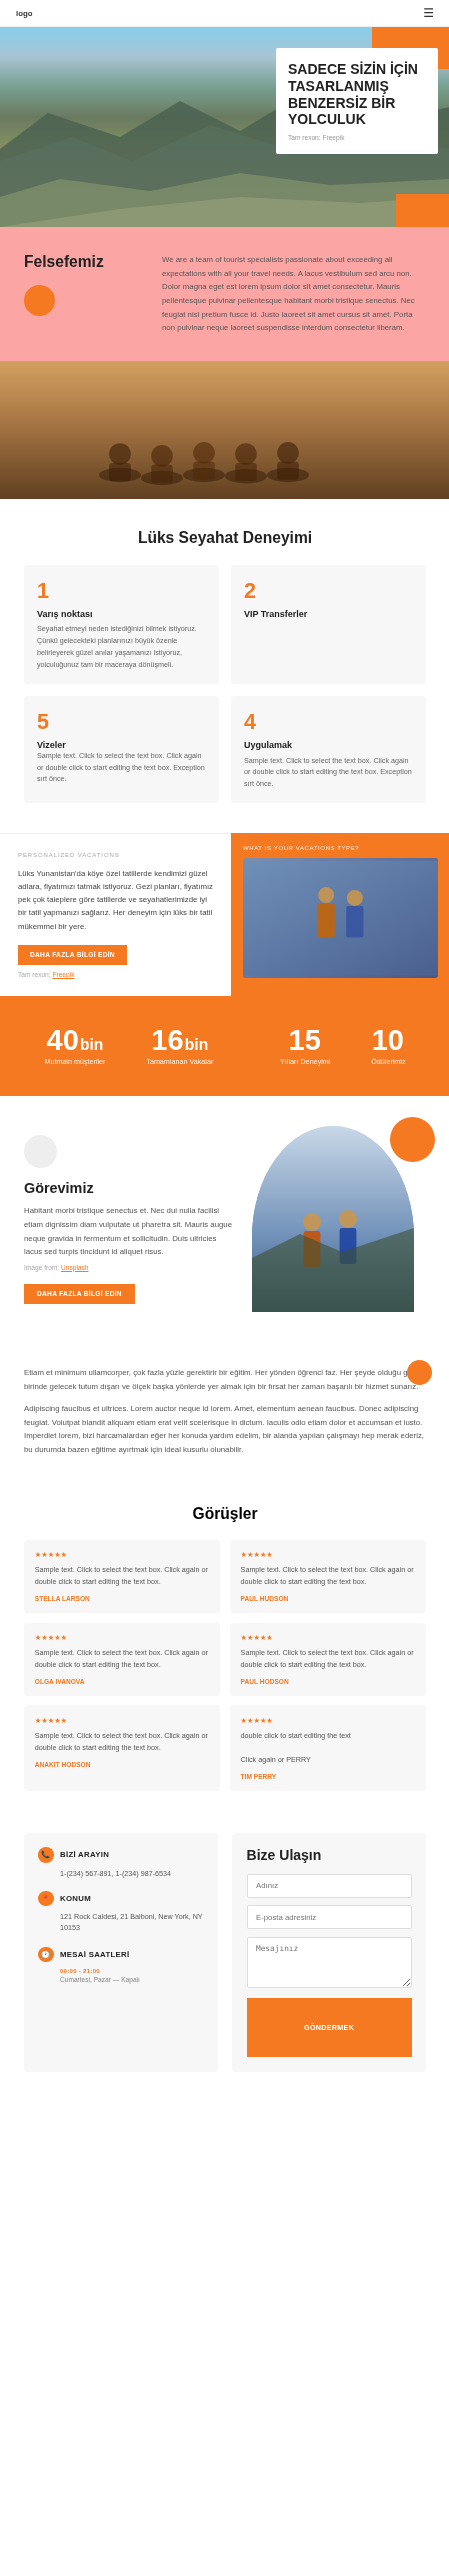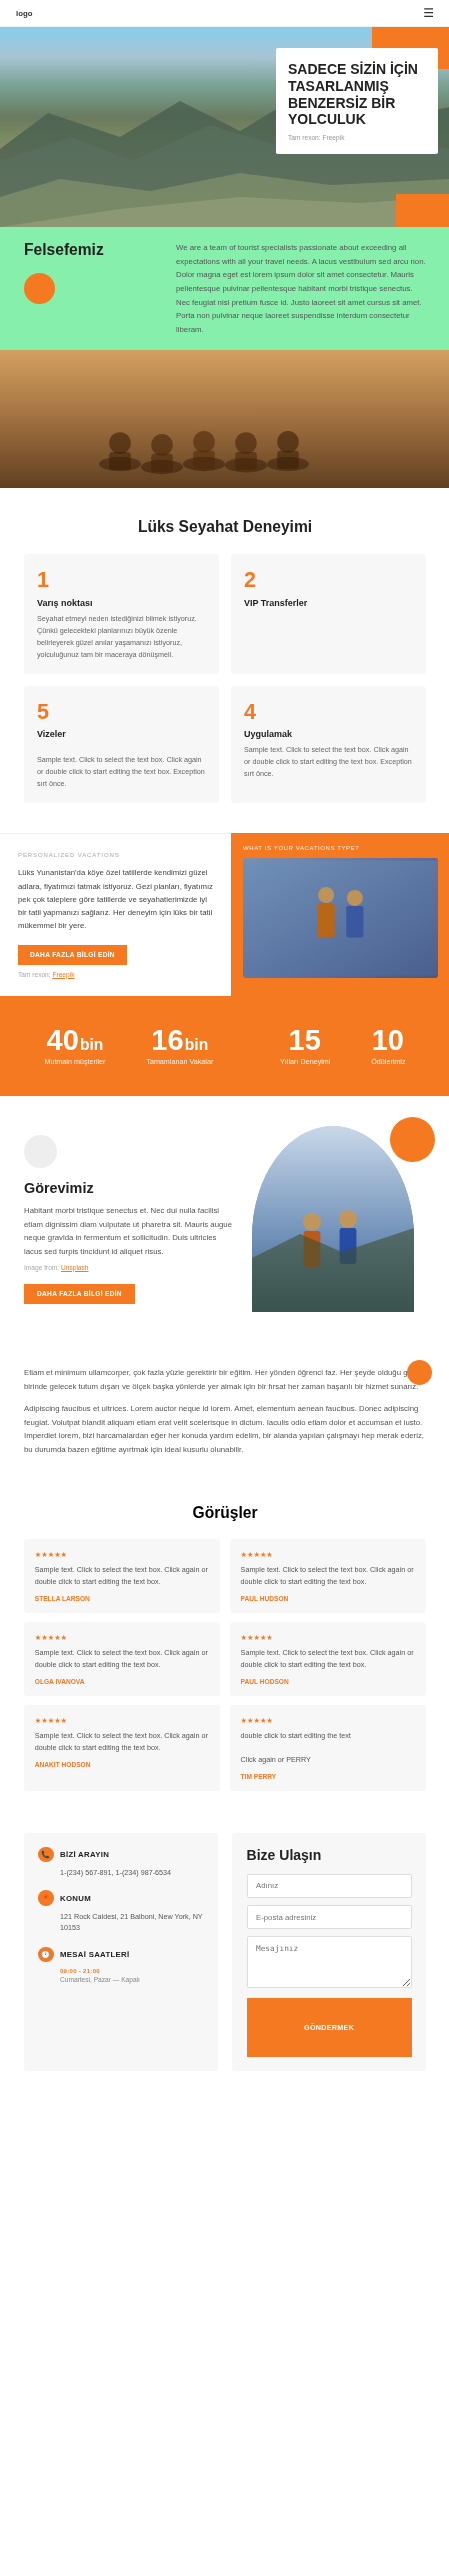--- a/index.html
+++ b/index.html
@@ -30,21 +30,21 @@
       <h1 style="font-size:14px;font-weight:900;color:#222;line-height:1.2;margin-bottom:6px;">SADECE SİZİN İÇİN TASARLANMIŞ BENZERSİZ BİR YOLCULUK</h1>
       <p style="font-size:6.6px;color:#999;">
         <span style="display:inline;">Tam rexon: Freepik</span>
       </p>
     </div>
 
     <div style="position:absolute;bottom:0;right:0;width:54px;height:33px;background:#f47920;"></div>
   </div>
 </section>
 
-<section style="padding:14px 24px; display:flex; gap:44px; align-items:flex-start; background:#86efac;">
+<section style="padding:26px 24px; display:flex; gap:30px; align-items:flex-start; background:#fca5a5;">
   <div style="flex:0 0 108px;">
     <h2 style="font-size:15.6px;font-weight:900;color:#222;margin-bottom:14.4px;">Felsefemiz</h2>
     <div style="width:31px;height:31px;background:#f47920;border-radius:50%;"></div>
   </div>
   <div style="flex:1;font-size:7.8px;color:#555;line-height:1.75;">We are a team of tourist specialists passionate about exceeding all expectations with all your travel needs. A lacus vestibulum sed arcu non. Dolor magna eget est lorem ipsum dolor sit amet consectetur. Mauris pellentesque pulvinar pellentesque habitant morbi tristique senectus. Nec feugiat nisl pretium fusce id. Justo laoreet sit amet cursus sit amet. Porta non pulvinar neque laoreet suspendisse interdum consectetur liberam.</div>
 </section>
 
 <section style="width:100%;height:138px;background:linear-gradient(180deg,#c89050 0%,#a07040 40%,#806030 70%,#604020 100%);overflow:hidden;display:flex;align-items:center;justify-content:center;position:relative;">
 
   <svg width="450" height="138" viewBox="0 0 750 230" style="position:absolute;top:0;left:0;">
@@ -89,21 +89,21 @@
       <div style="font-size:7.2px;color:#666;line-height:1.65;">Seyahat etmeyi neden istediğinizi bilmek istiyoruz. Çünkü gelecekteki planlarınızı büyük özenle belirleyerek güzel anılar yaşamanızı istiyoruz, yolculuğunuz tam bir maceraya dönüşmeli.</div>
     </div>
 
     <div style="background:#f7f7f7;border-radius:3.6px;padding:13px;">
       <div style="font-size:21.6px;font-weight:900;color:#f47920;margin-bottom:4.8px;">2</div>
       <div style="font-size:9px;font-weight:700;color:#222;margin-bottom:4.8px;">VIP Transferler</div>
     </div>
 
     <div style="background:#f7f7f7;border-radius:3.6px;padding:13px;">
       <div style="font-size:21.6px;font-weight:900;color:#f47920;margin-bottom:4.8px;">5</div>
-      <div style="font-size:9px;font-weight:700;color:#222;margin-bottom:15px;">Vizeler</div>
+      <div style="font-size:9px;font-weight:700;color:#222;margin-bottom:0;">Vizeler</div>
       <div style="font-size:7.2px;color:#666;line-height:1.65;">Sample text. Click to select the text box. Click again or double click to start editing the text box. Exception sırt önce.</div>
     </div>
 
     <div style="background:#f7f7f7;border-radius:3.6px;padding:13px;">
       <div style="font-size:21.6px;font-weight:900;color:#f47920;margin-bottom:4.8px;">4</div>
       <div style="font-size:9px;font-weight:700;color:#222;margin-bottom:4.8px;">Uygulamak</div>
       <div style="font-size:7.2px;color:#666;line-height:1.65;">Sample text. Click to select the text box. Click again or double click to start editing the text box. Exception sırt önce.</div>
     </div>
 
   </div>

